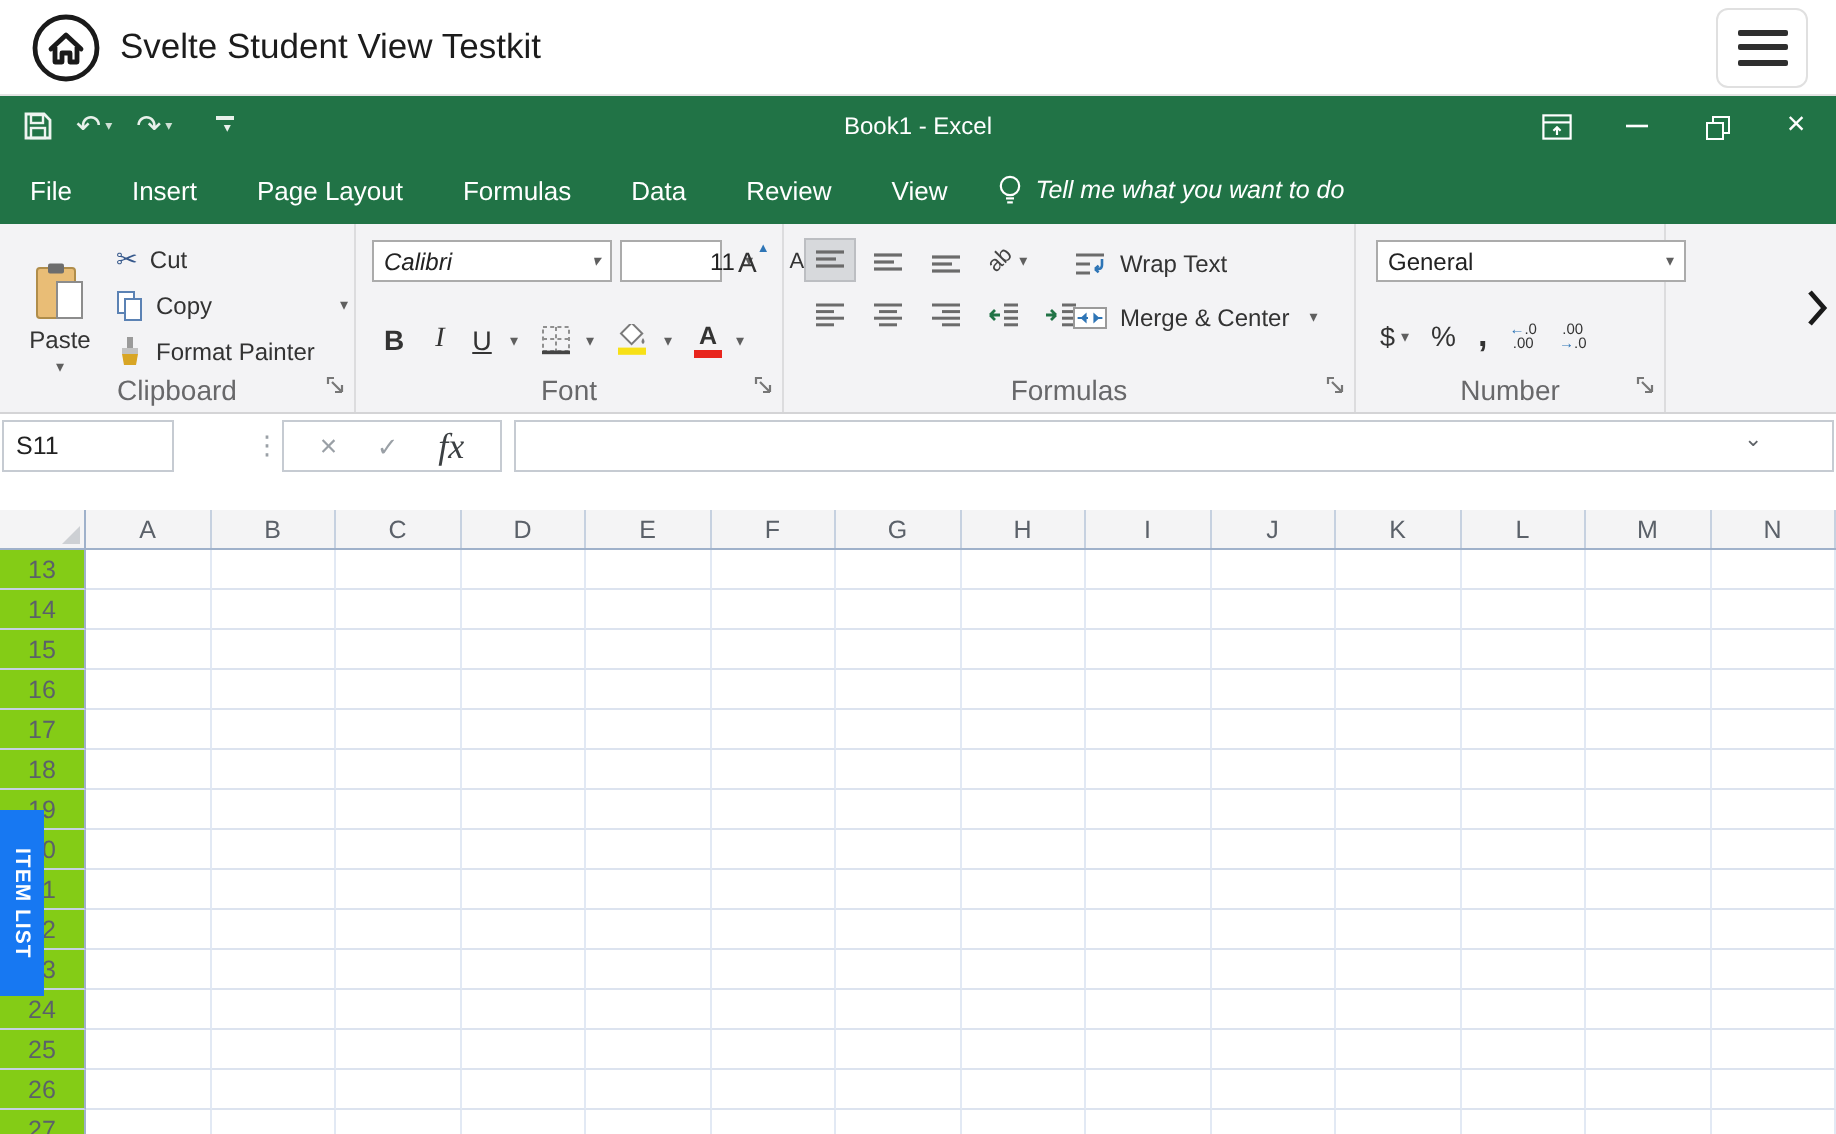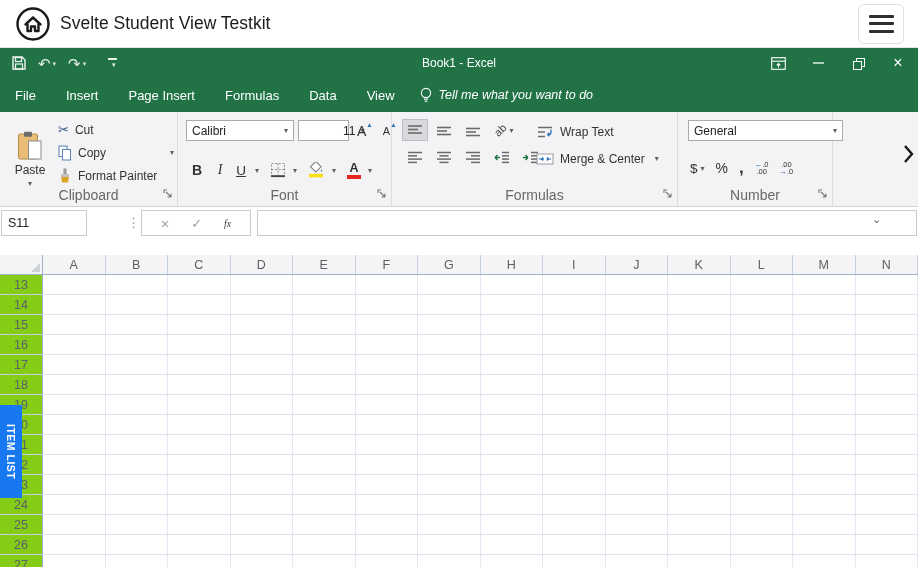--- a/index.html
+++ b/index.html
@@ -80,21 +80,21 @@
 
   .ribbon-more { position:absolute; right:4px; top:32px; cursor:pointer; }
 
   
   .fbar { height:32px; background:#fff; position:relative; }
   .namebox { position:absolute; left:1px; top:3px; width:86px; height:26px; border:1px solid #c6cbd2; background:#fff; font-size:12.5px; color:#222; padding:0 6px; font-family:"Liberation Sans",sans-serif; }
   .fdots { position:absolute; left:127px; top:8px; color:#9aa0a6; font-size:13px; }
   .fxbox { position:absolute; left:141px; top:3px; width:110px; height:26px; border:1px solid #c6cbd2; background:#fff; display:flex; align-items:center; justify-content:space-around; padding:0 8px; }
   .fxbox .cancel { color:#9aa0a6; font-size:15px; cursor:pointer; }
   .fxbox .accept { color:#9aa0a6; font-size:13px; cursor:pointer; }
-  .fxbox .fx { font-family:"Liberation Serif",serif; font-style:italic; font-size:10px; color:#3c4043; cursor:pointer; }
+  .fxbox .fx { font-family:"Liberation Serif",serif; font-style:italic; font-size:18px; color:#3c4043; cursor:pointer; }
   .finput { position:absolute; left:257px; top:3px; width:660px; height:26px; border:1px solid #c6cbd2; background:#fff; padding:0 6px; font-size:12.5px; font-family:"Liberation Sans",sans-serif; }
   .fexpand { position:absolute; left:872px; top:6px; color:#5f6368; font-size:11px; cursor:pointer; }
 
   .gap-band { height:16px; background:#fff; }
 
   
   .grid { background:#fff; }
   .hdr-row { display:flex; height:20px; border-bottom:1px solid #9fb1ca; }
   .corner { width:43px; min-width:43px; background:#f4f4f5; border-right:1px solid #9fb1ca; position:relative; cursor:pointer; }
   .corner::after { content:""; position:absolute; right:2px; bottom:2px; width:0; height:0; border-left:9px solid transparent; border-bottom:9px solid #cdd0d4; }
@@ -168,23 +168,24 @@
       </button>
       <button class="win-btn" style="font-size:16px;">
         <span>×</span>
       </button>
     </div>
   </div>
 
   <div class="tabs-row">
     <span class="tab">File</span>
     <span class="tab">Insert</span>
-    <span class="tab">Page Insert</span>
+    <span class="tab">Page Layout</span>
     <span class="tab">Formulas</span>
     <span class="tab">Data</span>
+    <span class="tab">Review</span>
     <span class="tab">View</span>
     <span class="tellme">
       <svg width="12" height="16" viewBox="0 0 12 16">
         <circle cx="6" cy="6" r="4.6" fill="none" stroke="#fff" stroke-width="1.1"></circle>
         <line x1="4" y1="12.2" x2="8" y2="12.2" stroke="#fff" stroke-width="1.1"></line>
         <line x1="4.6" y1="14.2" x2="7.4" y2="14.2" stroke="#fff" stroke-width="1.1"></line>
       </svg>
       <span>Tell me what you want to do</span>
     </span>
   </div>
@@ -226,21 +227,21 @@
       <span class="glabel">Clipboard</span>
       <span class="launcher">
         <svg width="9" height="9" viewBox="0 0 9 9">
             <path d="M1 4 V1 H4 M3 3 L8 8 M8 8 H4.5 M8 8 V4.5" fill="none" stroke="#777" stroke-width="1.1"></path>
           </svg>
       </span>
     </div>
 
     <div class="rgroup" style="left:178px; width:214px;">
       <div class="font-row1">
-        <div class="combo" style="width:108px;">
+        <div class="combo" style="width:120px;font-style:italic;">
           <span>Calibri</span>
           <span class="dd">▾</span>
         </div>
         <div class="combo" style="width:42px;padding-left:44px;">
           <span>11</span>
           <span class="dd">▾</span>
         </div>
         <span class="tbtn grow-a" style="margin-left:4px;">
           <span>A</span>
             <span class="caret">▲</span>

